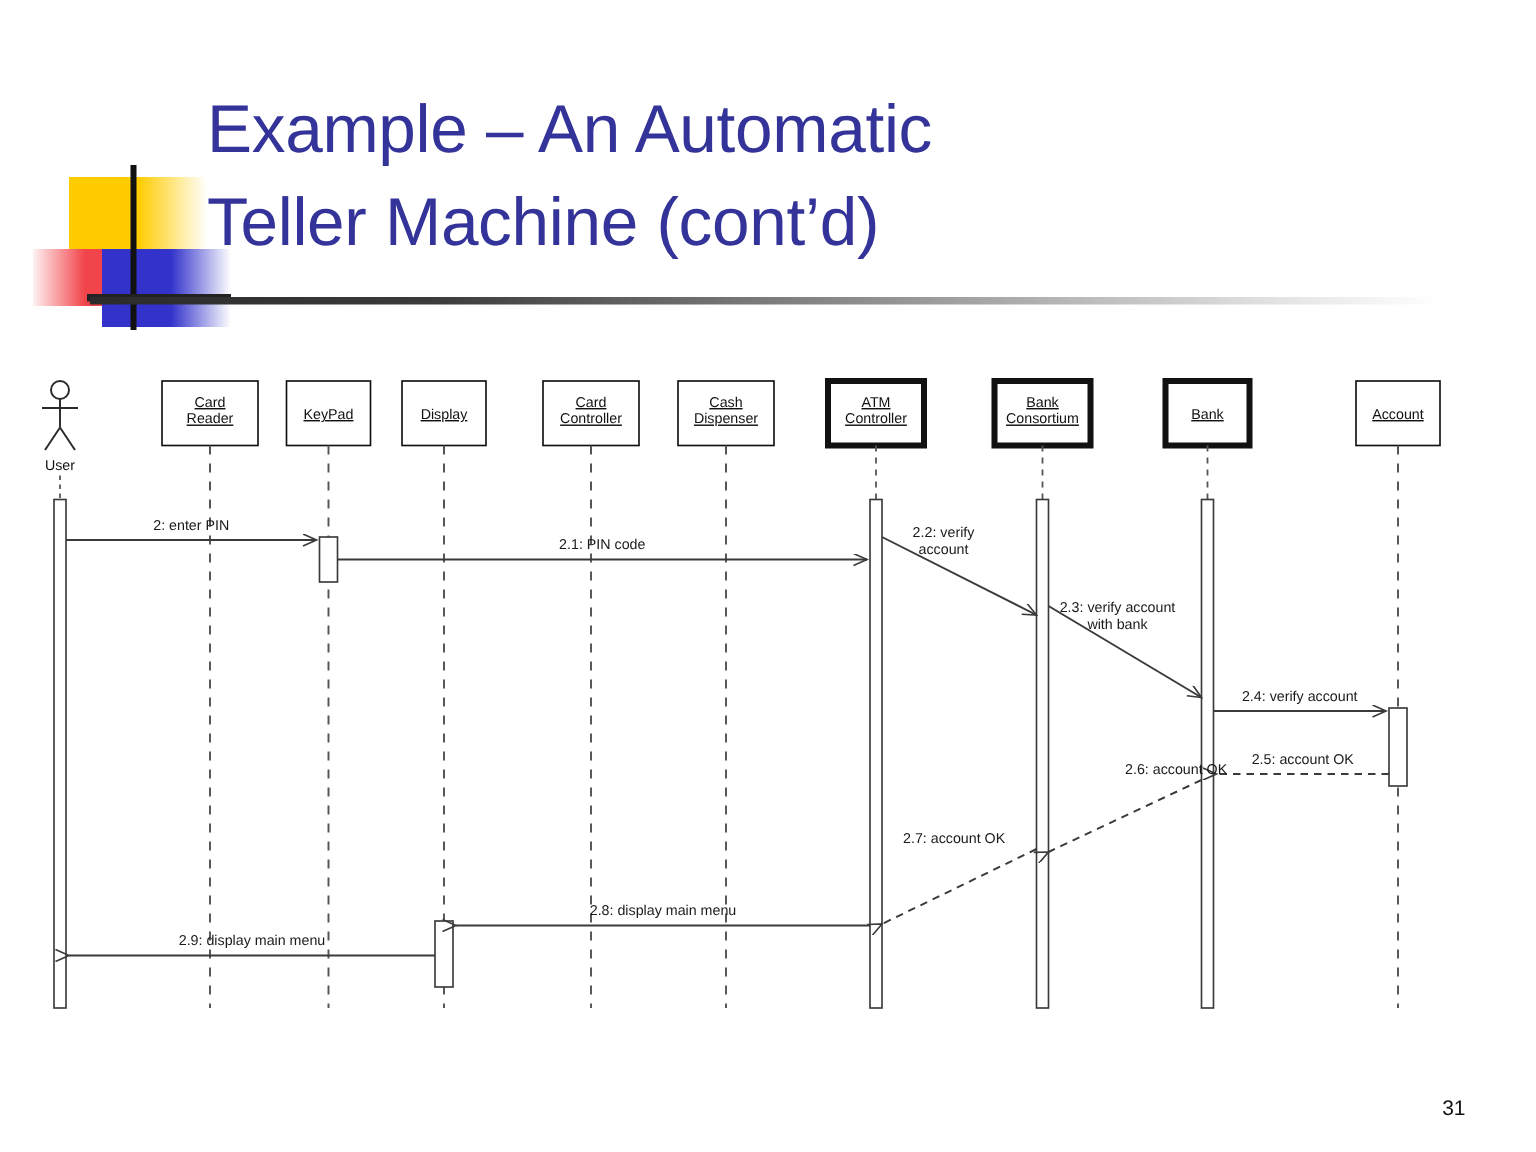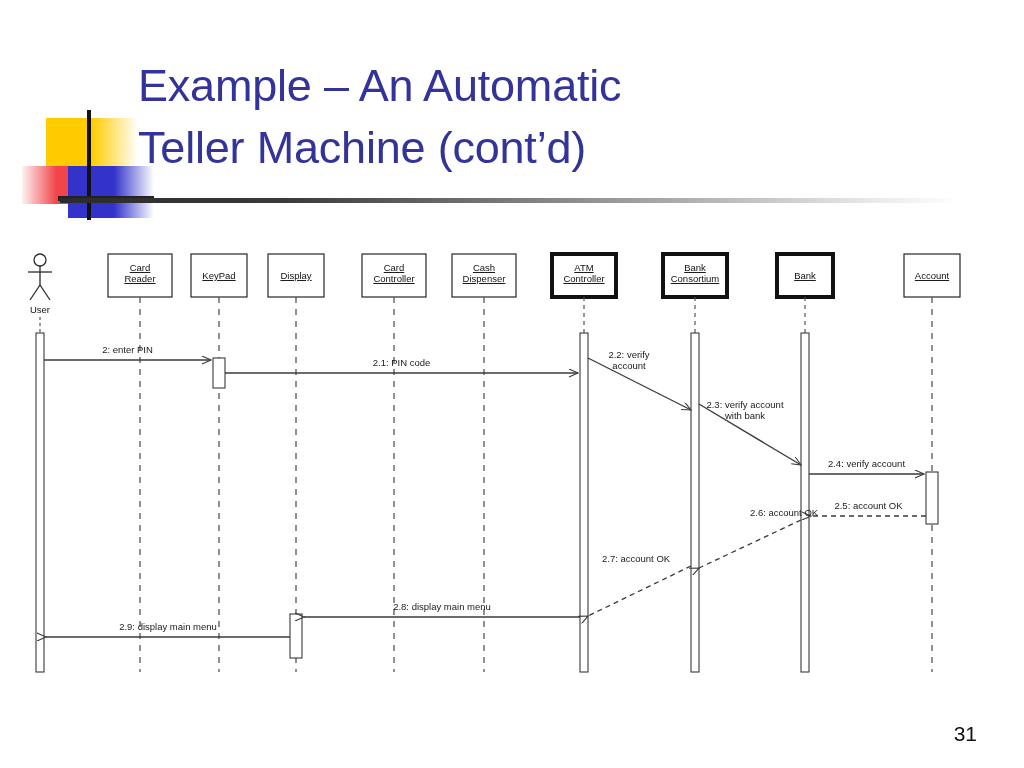--- a/index.html
+++ b/index.html
@@ -40,21 +40,21 @@
   #cross-v{position:absolute;left:65px;top:0px;width:4px;height:110px;background:#111111;}
   #cross-h{position:absolute;left:36px;top:86px;width:96px;height:5px;background:#222222;}
 
   #title-rule{
     position:absolute;left:60px;top:198px;width:900px;height:5px;
     background:linear-gradient(to right,#2b2b2b 0%,#3a3a3a 25%,#9a9a9a 62%,#e8e8e8 90%,#ffffff 100%);
   }
 
   #page-number{
     position:absolute;right:47px;bottom:22px;
-    font-size:21px;color:#111111;
+    font-size:14px;color:#111111;
   }
 
   
   #diagram{position:absolute;left:0;top:225px;width:1024px;height:460px;}
   #diagram svg{display:block;}
   .msg-lbl{font-family:"Liberation Sans",sans-serif;font-size:9.5px;fill:#1a1a1a;}
   .box-lbl{font-family:"Liberation Sans",sans-serif;font-size:9.5px;fill:#111111;}
 </style>
 </head>
 <body>

